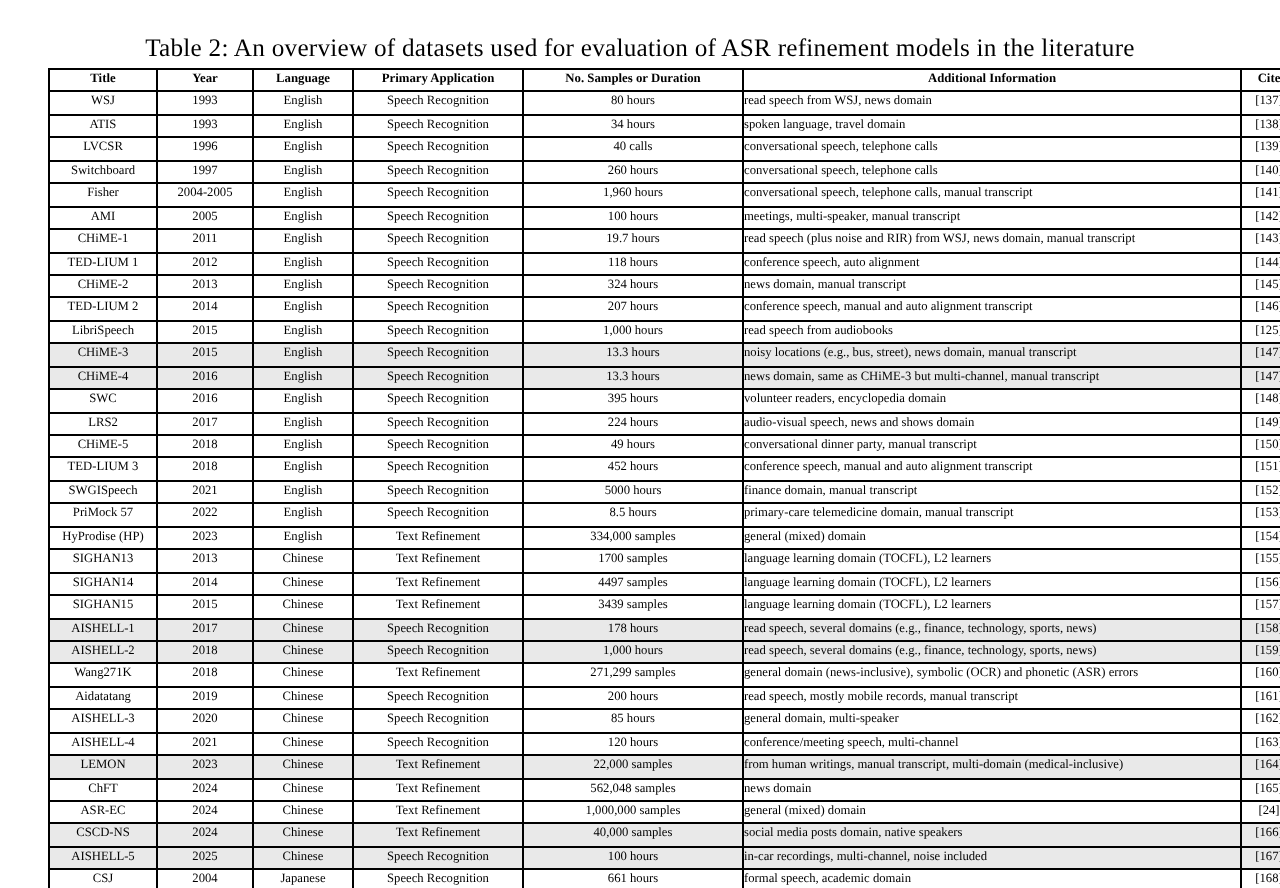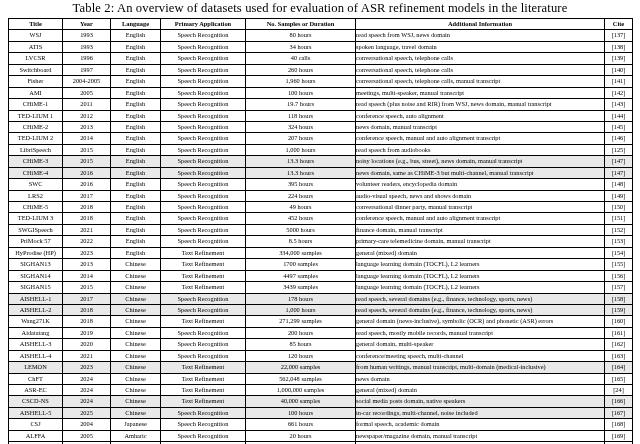--- a/index.html
+++ b/index.html
@@ -13,21 +13,21 @@
     overflow: hidden;
     font-family: "Liberation Serif", "DejaVu Serif", serif;
     color: #000000;
     -webkit-font-smoothing: antialiased;
   }
   .page {
     width: 640px;
     height: 444px;
     position: relative;
     box-sizing: border-box;
-    padding: 0;
+    padding: 16px;
   }
   .caption {
     text-align: center;
     font-size: 12.6px;
     line-height: 15px;
     padding-top: 1px;
     padding-bottom: 2px;
     letter-spacing: 0.01em;
     white-space: nowrap;
   }

